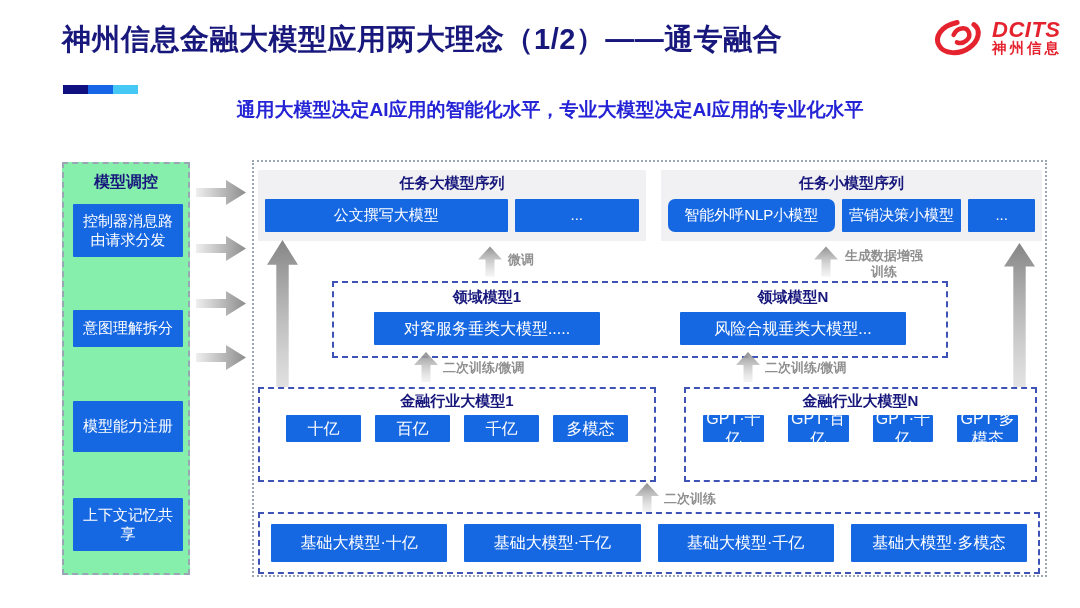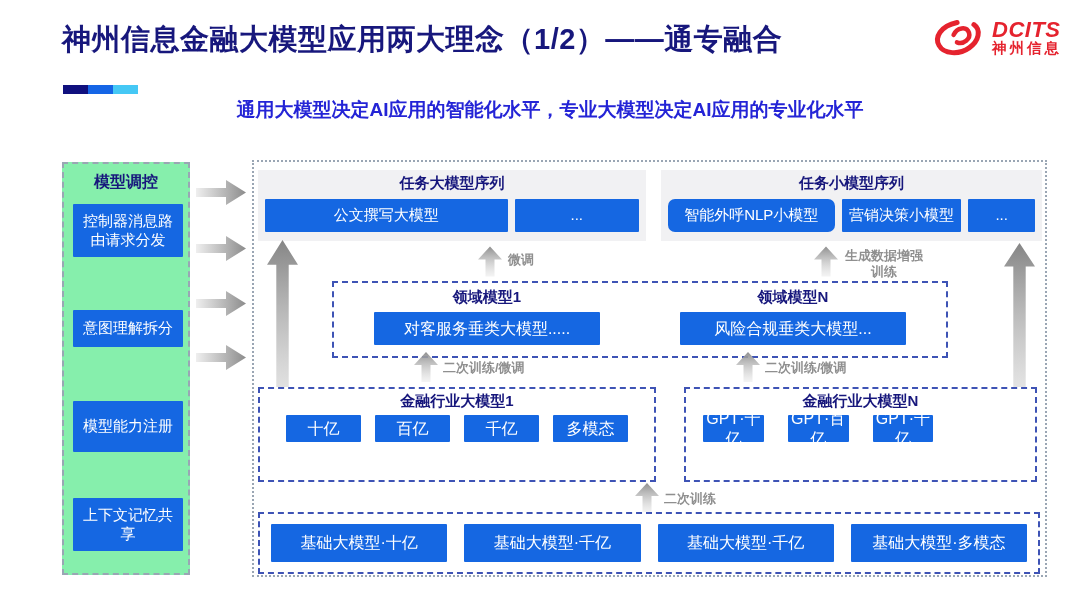--- a/index.html
+++ b/index.html
@@ -217,20 +217,21 @@
       <div class="blue-btn">多模态</div>
     </div>
   </div>
 
   <div class="band band2">
     <div class="group-title">金融行业大模型N</div>
     <div class="band-grid">
       <div class="blue-btn">GPT·十亿</div>
       <div class="blue-btn">GPT·百亿</div>
       <div class="blue-btn">GPT·千亿</div>
+      <div class="blue-btn">GPT·多模态</div>
     </div>
   </div>
 
   <span class="arrow" style="left:635px;top:483px">
       <svg width="24" height="30" viewBox="0 0 24 30">
         <polygon points="12,0 24,13 16.5,13 16.5,30 7.5,30 7.5,13 0,13" fill="url(#gradUp)"></polygon>
       </svg>
     </span>
   <div class="gray-label" style="left:664px;top:491px">二次训练</div>
 

